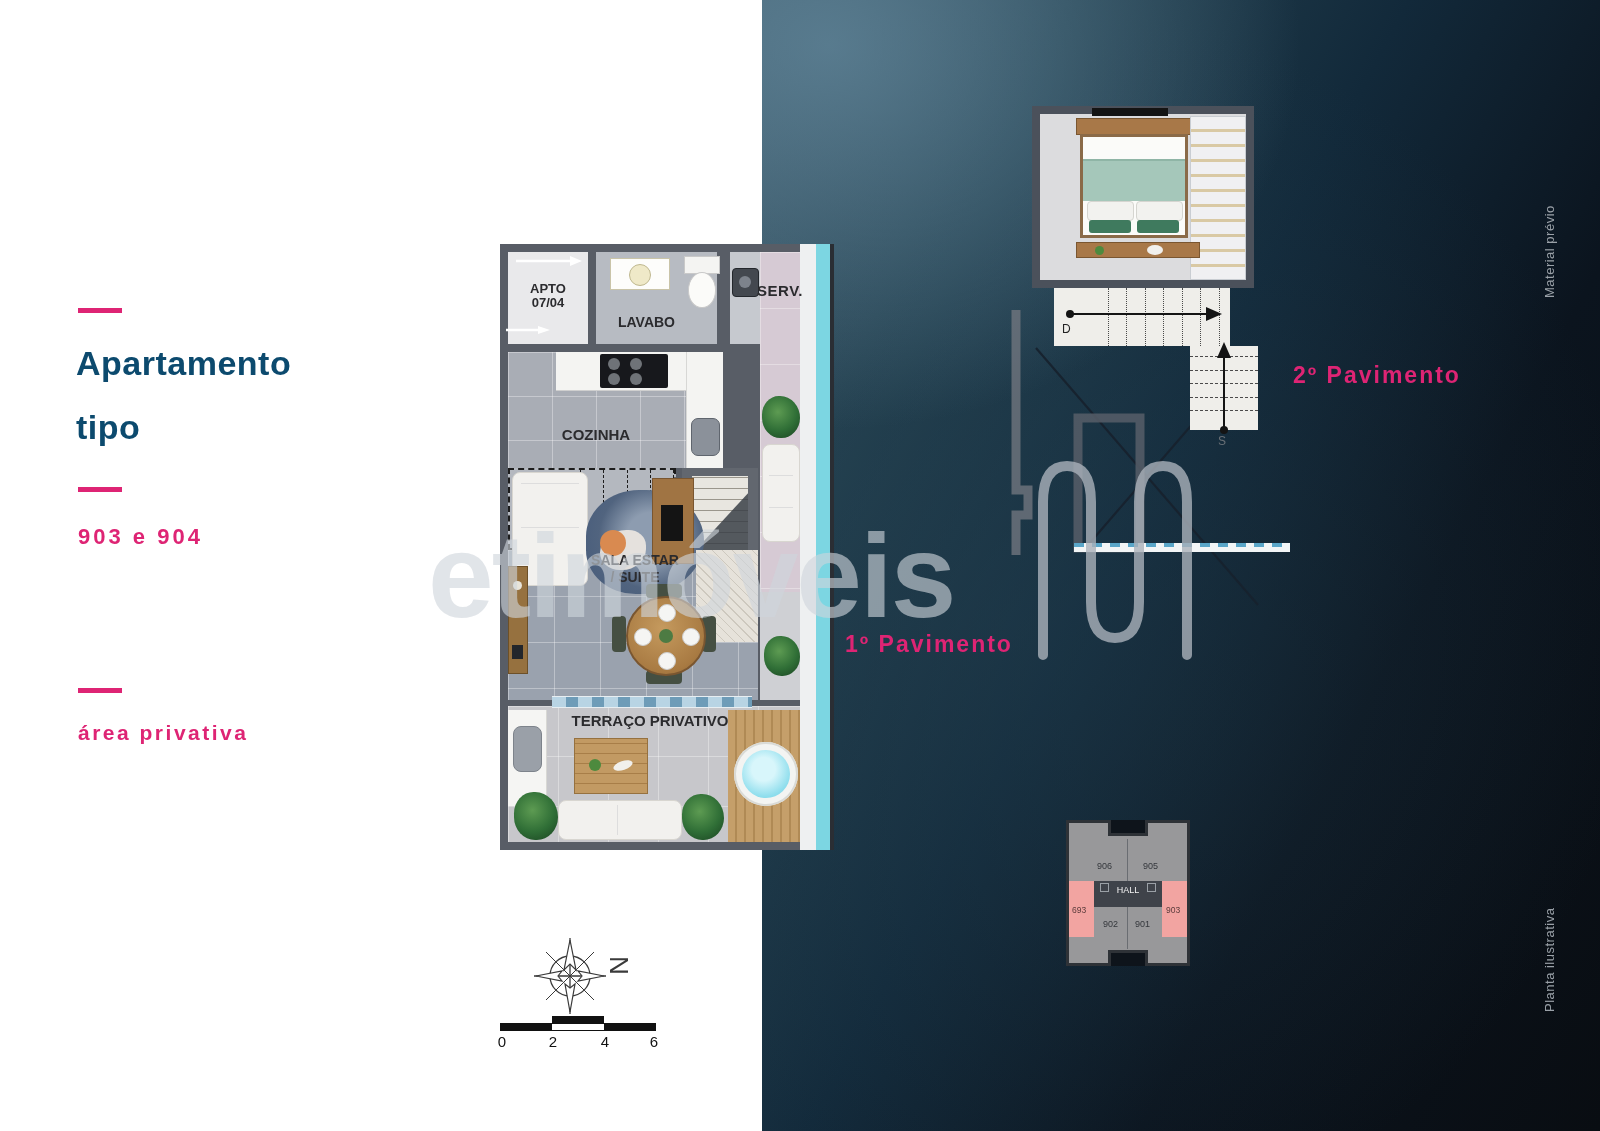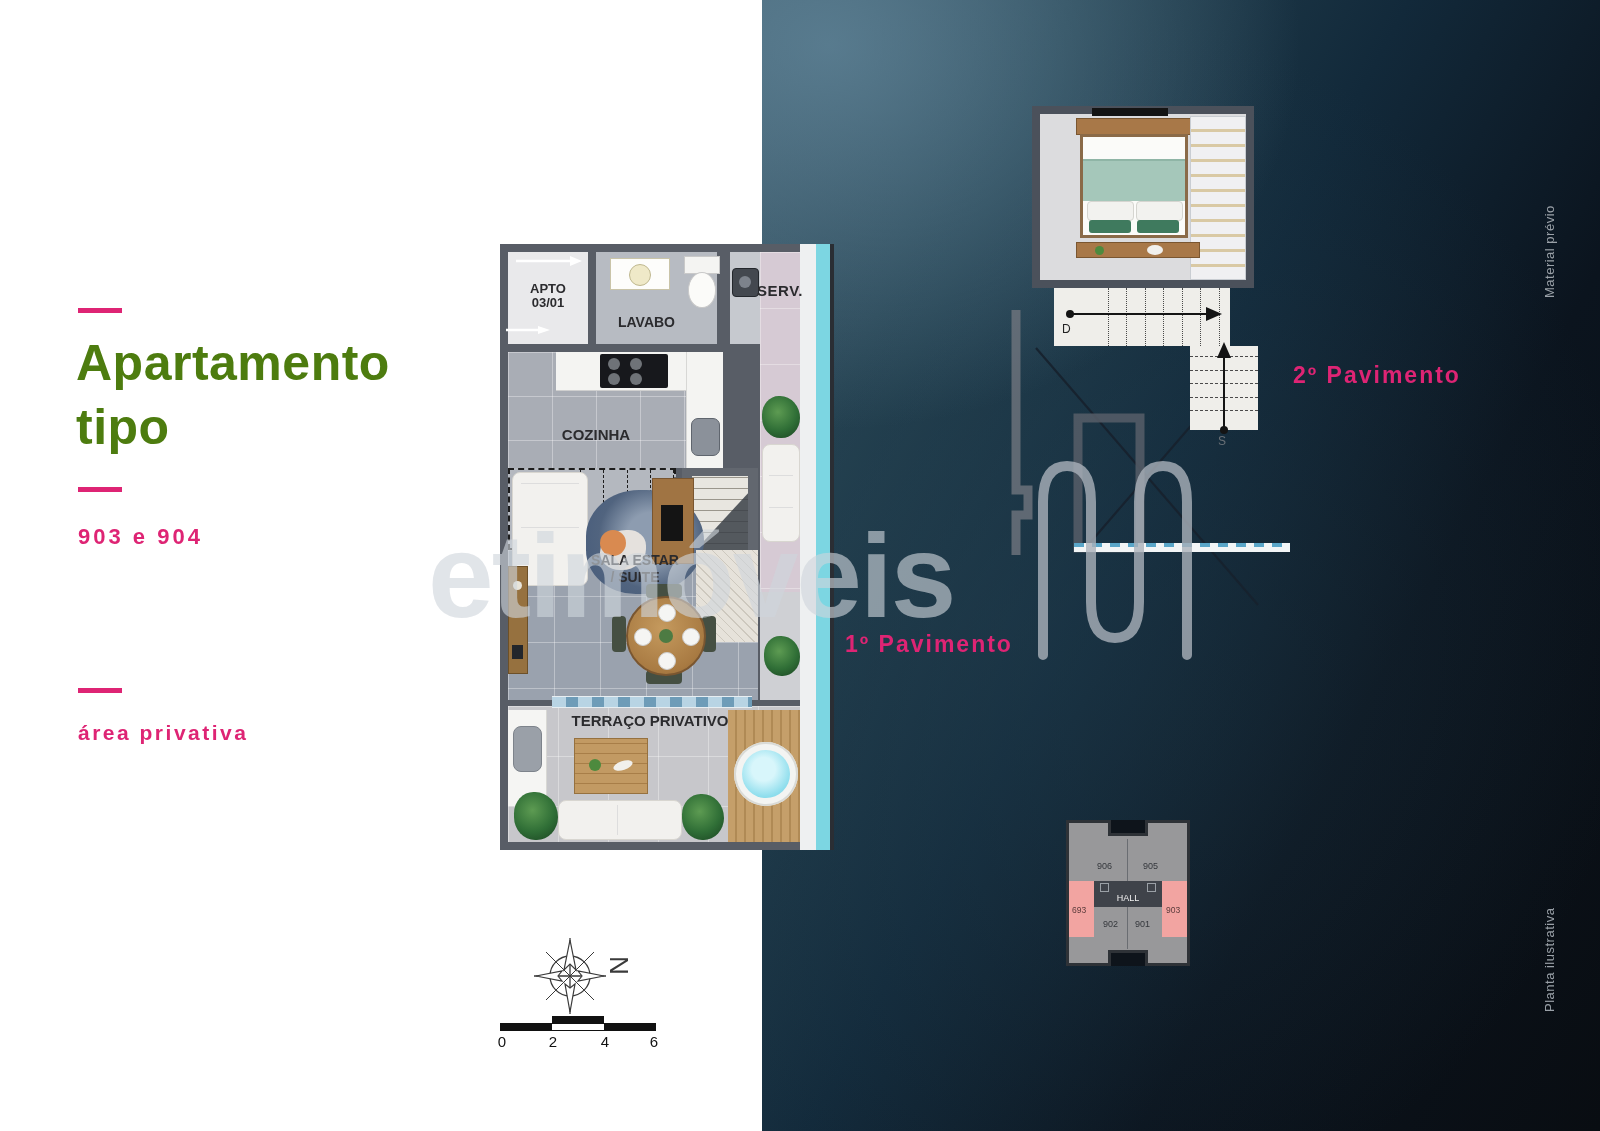--- a/index.html
+++ b/index.html
@@ -1,21 +1,21 @@
 <!DOCTYPE html>
 <html><head>
 <meta charset="utf-8">
 <style>
   html,body{margin:0;padding:0;background:#fff;}
   #stage{position:relative;width:1600px;height:1131px;overflow:hidden;background:#fff;
          font-family:"Liberation Sans",sans-serif;}
   .abs{position:absolute;}
   
   .dash{position:absolute;left:78px;width:44px;height:5px;background:#de2474;}
-  .title{position:absolute;left:76px;color:#4d7c0f;font-weight:700;font-size:50px;line-height:54px;letter-spacing:.5px;}
+  .title{position:absolute;left:76px;color:#0c4a6e;font-weight:700;font-size:34px;line-height:54px;letter-spacing:.5px;}
   .units{position:absolute;left:78px;color:#de2474;font-weight:700;font-size:22px;letter-spacing:3px;}
   .arealbl{position:absolute;left:78px;color:#de2474;font-weight:700;font-size:21px;letter-spacing:2.5px;}
   .areaval{position:absolute;left:76px;color:#de2474;font-weight:700;font-size:47px;letter-spacing:1px;}
   .areaval .unit{font-size:24px;font-weight:700;letter-spacing:0;}
   
   .darkpanel{position:absolute;left:762px;top:0;width:838px;height:1131px;
     background:
       radial-gradient(ellipse 760px 620px at 8% 4%, rgba(94,130,150,.85), rgba(94,130,150,0) 62%),
       radial-gradient(ellipse 900px 900px at 30% 55%, rgba(34,62,78,.5), rgba(34,62,78,0) 70%),
       linear-gradient(118deg,#3e5a6a 0%,#23404f 22%,#12293a 45%,#0b141e 68%,#090d12 100%);}
@@ -81,21 +81,21 @@
 
   <div class="plan1">
 
     <div class="floor" style="left:300px;top:0;width:16px;height:606px;background:#eef0f1;"></div>
     <div class="floor" style="left:316px;top:0;width:14px;height:606px;background:#7cd6e2;"></div>
     <div class="floor" style="left:330px;top:0;width:4px;height:606px;background:#2a2e34;"></div>
 
     <div class="floor" style="left:8px;top:8px;width:80px;height:92px;background:#e9e9eb;">
       <div class="rl" style="left:0;right:0;top:30px;font-size:13px;line-height:14px;">
         <div>APTO</div>
-        <div>03/01</div>
+        <div>07/04</div>
       </div>
     </div>
     <svg class="abs" style="left:14px;top:10px;" width="70" height="14">
       <line x1="2" y1="7" x2="56" y2="7" stroke="#fff" stroke-width="2.5"></line>
         <polygon points="56,2 68,7 56,12" fill="#fff"></polygon>
     </svg>
     <svg class="abs" style="left:4px;top:80px;" width="48" height="12">
       <line x1="2" y1="6" x2="34" y2="6" stroke="#fff" stroke-width="2.5"></line>
         <polygon points="34,2 46,6 34,10" fill="#fff"></polygon>
     </svg>
@@ -283,21 +283,21 @@
     <div class="kp-lbl" style="left:74px;top:38px;">905</div>
     <div class="abs" style="left:0px;top:58px;width:25px;height:56px;background:#f2a4a1;">
       <div class="kp-lbl" style="left:3px;top:24px;font-size:8.5px;color:#5a3b3b;">693</div>
     </div>
     <div class="abs" style="left:93px;top:58px;width:25px;height:56px;background:#f2a4a1;">
       <div class="kp-lbl" style="left:4px;top:24px;font-size:8.5px;color:#5a3b3b;">903</div>
     </div>
     <div class="abs" style="left:25px;top:58px;width:68px;height:26px;background:#3f434a;">
       <div class="abs" style="left:6px;top:2px;width:7px;height:7px;border:1px solid #9aa0a6;"></div>
       <div class="abs" style="right:6px;top:2px;width:7px;height:7px;border:1px solid #9aa0a6;"></div>
-      <div class="kp-lbl" style="left:0;right:0;top:12px;text-align:center;color:#f2f2f2;">HALL</div>
+      <div class="kp-lbl" style="left:0;right:0;top:4px;text-align:center;color:#f2f2f2;">HALL</div>
     </div>
     <div class="kp-lbl" style="left:34px;top:96px;">902</div>
     <div class="kp-lbl" style="left:66px;top:96px;">901</div>
   </div>
 
   <svg class="abs" style="left:515px;top:928px;" width="140" height="90">
     <circle cx="55" cy="48" r="20" fill="none" stroke="#3a3a3a" stroke-width="1.3"></circle>
     <line x1="55" y1="10" x2="55" y2="86" stroke="#3a3a3a" stroke-width="1.3"></line>
     <line x1="19" y1="48" x2="91" y2="48" stroke="#3a3a3a" stroke-width="1.3"></line>
     <line x1="31" y1="24" x2="79" y2="72" stroke="#3a3a3a" stroke-width="1"></line>

